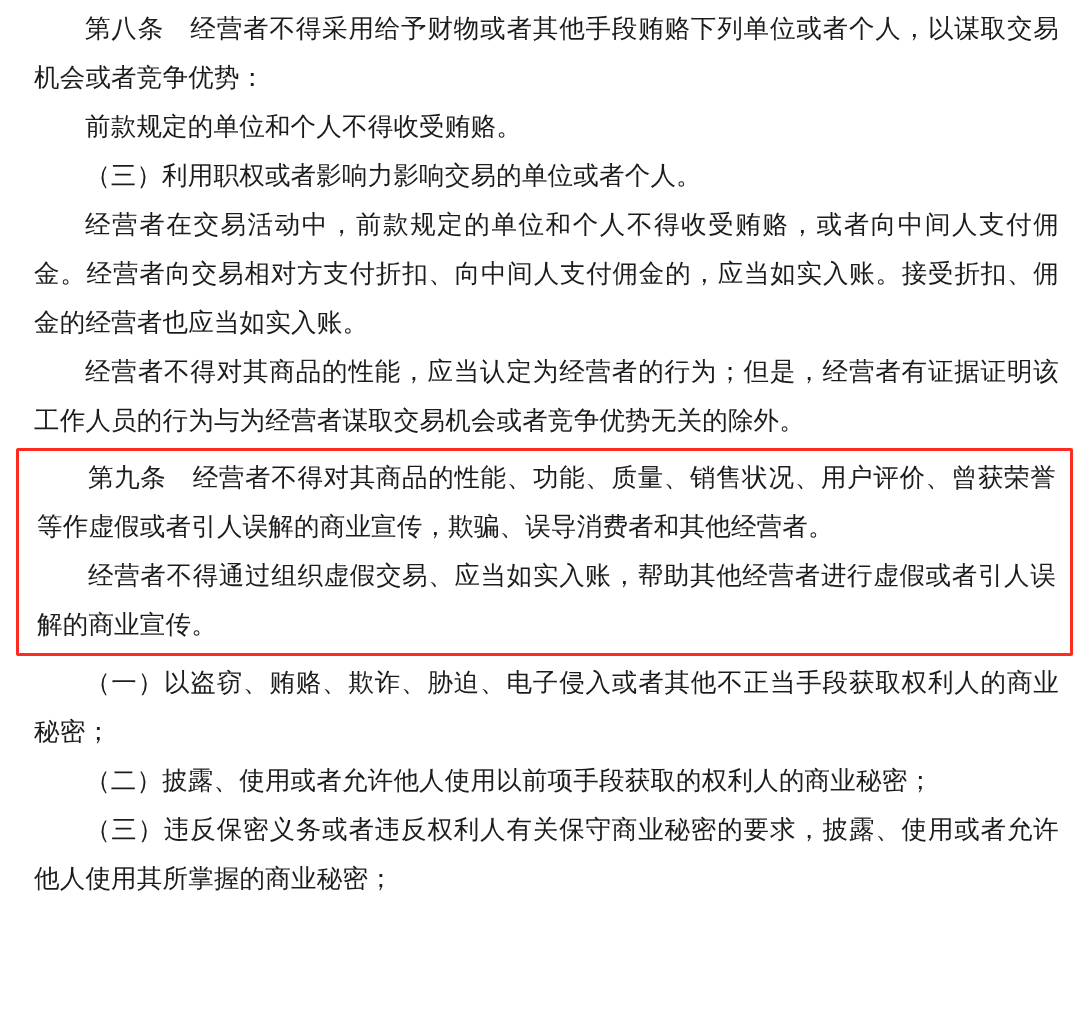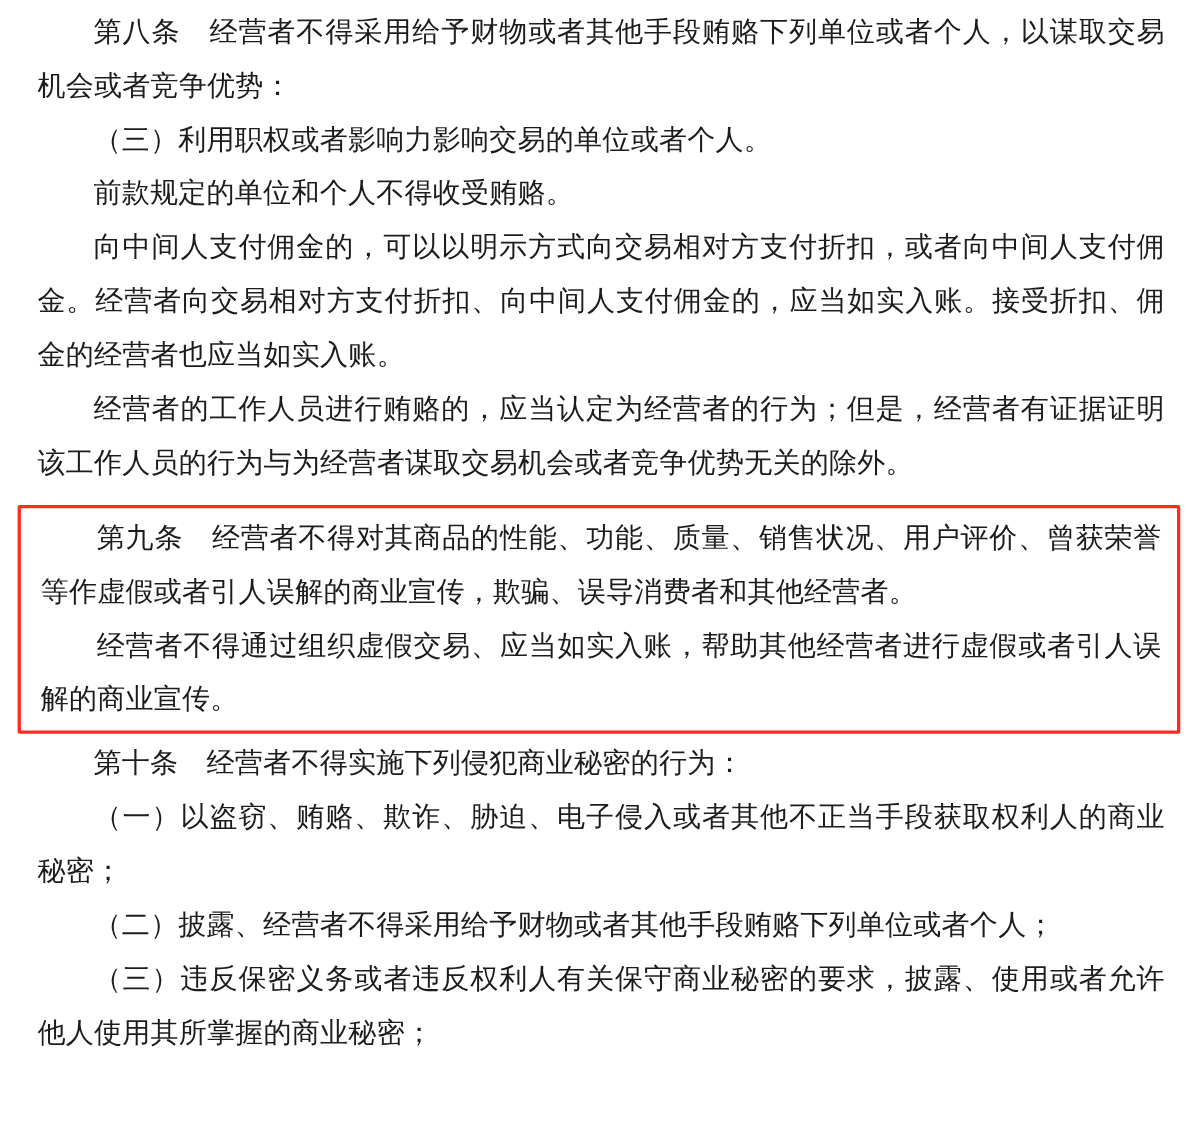--- a/index.html
+++ b/index.html
@@ -30,42 +30,41 @@
     margin: 0;
     color: #1c1c1c;
   }
   .indent {
     text-indent: 2em;
   }
   .highlight-block {
     position: relative;
     border: 3px solid #3b82f6;
     border-radius: 2px;
-    margin: 14px -14px 2px -18px;
+    margin: 3px -14px 2px -18px;
     padding: 2px 14px 4px 18px;
     box-sizing: border-box;
   }
   .highlight-block .para {
     text-indent: 2em;
   }
 </style>
 </head>
 <body>
 
 <div class="page">
 
   <p class="para indent">第八条　经营者不得采用给予财物或者其他手段贿赂下列单位或者个人，以谋取交易机会或者竞争优势：</p>
+  <p class="para indent">前款规定的单位和个人不得收受贿赂。</p>
   <p class="para indent">（三）利用职权或者影响力影响交易的单位或者个人。</p>
-  <p class="para indent">前款规定的单位和个人不得收受贿赂。</p>
-  <p class="para indent">向中间人支付佣金的，可以以明示方式向交易相对方支付折扣，或者向中间人支付佣金。经营者向交易相对方支付折扣、向中间人支付佣金的，应当如实入账。接受折扣、佣金的经营者也应当如实入账。</p>
-  <p class="para indent">经营者的工作人员进行贿赂的，应当认定为经营者的行为；但是，经营者有证据证明该工作人员的行为与为经营者谋取交易机会或者竞争优势无关的除外。</p>
+  <p class="para indent">经营者在交易活动中，前款规定的单位和个人不得收受贿赂，或者向中间人支付佣金。经营者向交易相对方支付折扣、向中间人支付佣金的，应当如实入账。接受折扣、佣金的经营者也应当如实入账。</p>
+  <p class="para indent">经营者不得对其商品的性能，应当认定为经营者的行为；但是，经营者有证据证明该工作人员的行为与为经营者谋取交易机会或者竞争优势无关的除外。</p>
 
   <div class="highlight-block" style="border-color: rgb(255, 42, 32);">
     <p class="para">第九条　经营者不得对其商品的性能、功能、质量、销售状况、用户评价、曾获荣誉等作虚假或者引人误解的商业宣传，欺骗、误导消费者和其他经营者。</p>
     <p class="para">经营者不得通过组织虚假交易、应当如实入账，帮助其他经营者进行虚假或者引人误解的商业宣传。</p>
   </div>
 
-  <p class="para indent">第十条　经营者不得实施下列侵犯商业秘密的行为：</p>
   <p class="para indent">（一）以盗窃、贿赂、欺诈、胁迫、电子侵入或者其他不正当手段获取权利人的商业秘密；</p>
-  <p class="para indent">（二）披露、经营者不得采用给予财物或者其他手段贿赂下列单位或者个人；</p>
+  <p class="para indent">（二）披露、使用或者允许他人使用以前项手段获取的权利人的商业秘密；</p>
   <p class="para indent">（三）违反保密义务或者违反权利人有关保守商业秘密的要求，披露、使用或者允许他人使用其所掌握的商业秘密；</p>
 
 </div>
 
 </body></html>

